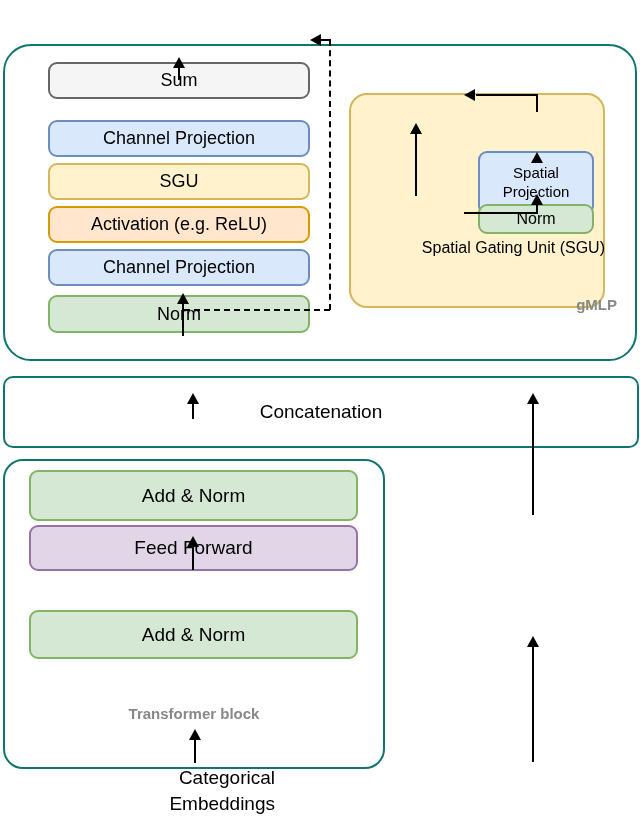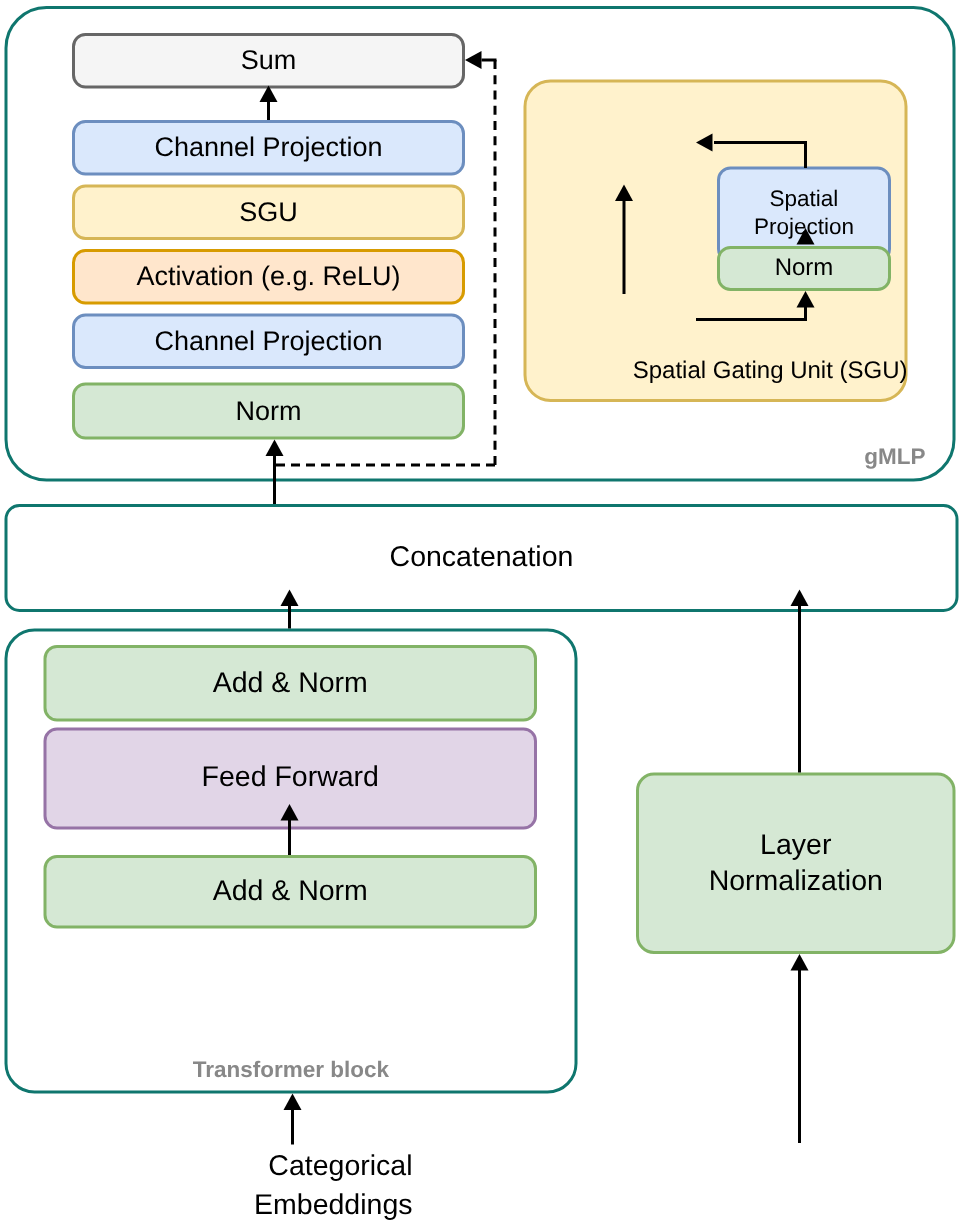--- a/index.html
+++ b/index.html
@@ -3,21 +3,21 @@
 <meta charset="utf-8">
 <style>
   html,body { margin:0; padding:0; background:#fff; }
   #canvas {
     position:relative; width:640px; height:819px; background:#ffffff;
     font-family:"Liberation Sans", sans-serif; color:#000; overflow:hidden;
   }
   .box {
     position:absolute; box-sizing:border-box; border:2px solid #0f766e;
     background:#fff; display:flex; align-items:center; justify-content:center;
-    text-align:center; white-space:pre-line; line-height:1.25;
+    text-align:center; white-space:pre-line; line-height:1.25;margin-top:40px;
   }
   .frame { border-radius:28px; }
   .node  { border-radius:9px; }
   .caption {
     position:absolute; font-weight:bold; color:#888; box-sizing:border-box;
   }
   .plainlabel {
     position:absolute; text-align:right; white-space:pre-line; line-height:26px;
     font-size:19px;
   }
@@ -59,26 +59,24 @@
 Projection</div>
   <div class="box node" style="left: 478px; top: 164px; width: 116px; height: 30px; font-size: 16px; background-color: rgb(213, 232, 212); border-color: rgb(130, 179, 102);">Norm</div>
   <div class="plainlabel" style="left:349px; top:238px; width:256px; font-size:16px; line-height:20px;">Spatial Gating Unit (SGU)</div>
 
   <div class="caption" style="left:497px; top:296px; width:120px; font-size:15px; text-align:right;">gMLP</div>
 
   <div class="box" style="left:3px; top:336px; width:636px; height:72px; border-radius:10px; font-size:19px;">Concatenation</div>
 
   <div class="box" style="left:3px; top:419px; width:382px; height:310px; border-radius:20px;"></div>
   <div class="box node" style="left: 29px; top: 430px; width: 329px; height: 51px; font-size: 19px; background-color: rgb(213, 232, 212); border-color: rgb(130, 179, 102);">Add &amp; Norm</div>
-  <div class="box node" style="left: 29px; top: 485px; width: 329px; height: 68px; font-size: 19px; background-color: rgb(225, 213, 231); border-color: rgb(150, 115, 166);">Feed Forward</div>
+  <div class="box node" style="left: 29px; top: 485px; width: 329px; height: 46px; font-size: 19px; background-color: rgb(225, 213, 231); border-color: rgb(150, 115, 166);">Feed Forward</div>
   <div class="box node" style="left: 29px; top: 570px; width: 329px; height: 49px; font-size: 19px; background-color: rgb(213, 232, 212); border-color: rgb(130, 179, 102);">Add &amp; Norm</div>
   <div class="caption" style="left:3px; top:705px; width:382px; font-size:15px; text-align:center;">Transformer block</div>
 
-  <div class="box" style="left: 424px; top: 515px; width: 213px; height: 121px; border-radius: 12px; font-size: 19px; background-color: rgb(213, 232, 212); border-color: rgb(130, 179, 102);">Layer
-Normalization</div>
 
   <div class="plainlabel" style="left:115px; top:765px; width:160px;">Categorical
 Embeddings</div>
 
   <div class="vline" style="left:178px; top:68px; height:12px;"></div>
   <div class="ah-up" style="left:173px; top:57px;"></div>
 
   <div class="vline" style="left:182px; top:303px; height:33px;"></div>
   <div class="ah-up" style="left:177px; top:293px;"></div>
 

